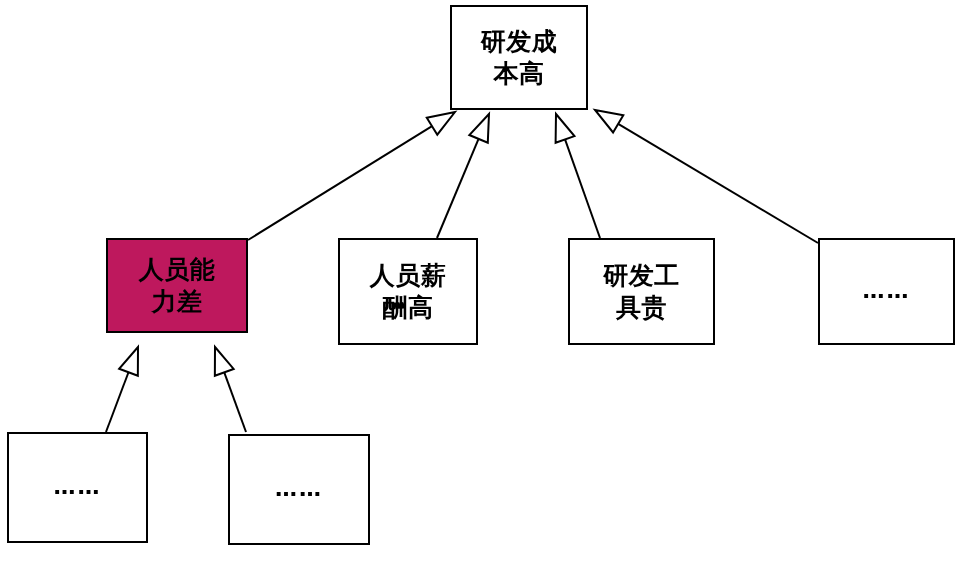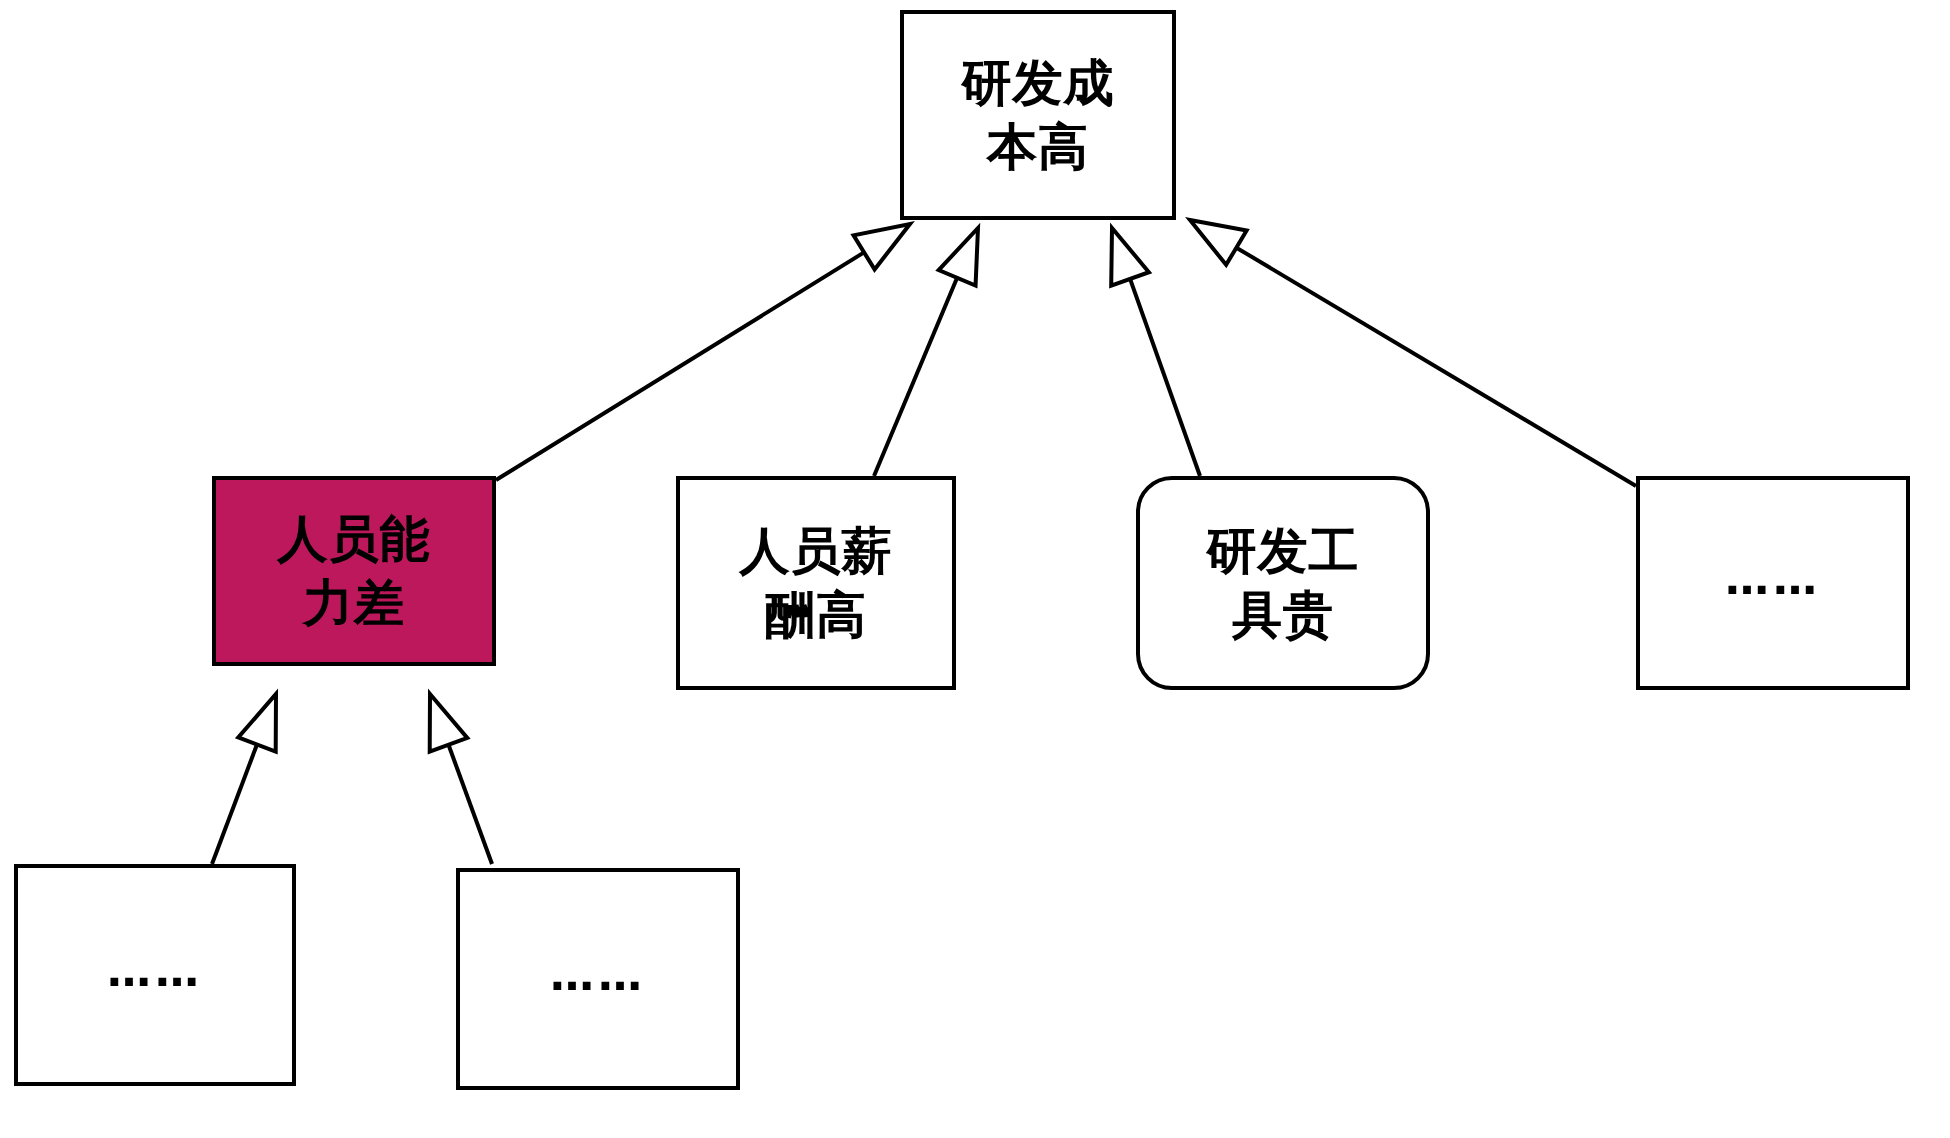--- a/index.html
+++ b/index.html
@@ -87,21 +87,21 @@
 本高</div>
     </div>
     <div class="node" style="left: 106px; top: 238px; width: 142px; height: 95px; border-color: rgb(0, 0, 0); background: #be185d;">
       <div class="node-label" style="color: rgb(0, 0, 0);">人员能
 力差</div>
     </div>
     <div class="node" style="left: 338px; top: 238px; width: 140px; height: 107px; border-color: rgb(0, 0, 0); background: rgb(255, 255, 255);">
       <div class="node-label" style="color: #000000;">人员薪
 酬高</div>
     </div>
-    <div class="node" style="left: 568px; top: 238px; width: 147px; height: 107px; border-color: rgb(0, 0, 0); background: rgb(255, 255, 255); border-radius: 18px;">
+    <div class="node" style="left: 568px; top: 238px; width: 147px; height: 107px; border-color: rgb(0, 0, 0); background: rgb(255, 255, 255);">
       <div class="node-label" style="color: rgb(0, 0, 0);">研发工
 具贵</div>
     </div>
     <div class="node" style="left: 818px; top: 238px; width: 137px; height: 107px; border-color: rgb(0, 0, 0); background: rgb(255, 255, 255);">
       <div class="node-label ellipsis" style="color: rgb(0, 0, 0);">……</div>
     </div>
     <div class="node" style="left: 7px; top: 432px; width: 141px; height: 111px; border-color: rgb(0, 0, 0); background: rgb(255, 255, 255);">
       <div class="node-label ellipsis" style="color: rgb(0, 0, 0);">……</div>
     </div>
     <div class="node" style="left: 228px; top: 434px; width: 142px; height: 111px; border-color: rgb(0, 0, 0); background: rgb(255, 255, 255);">

